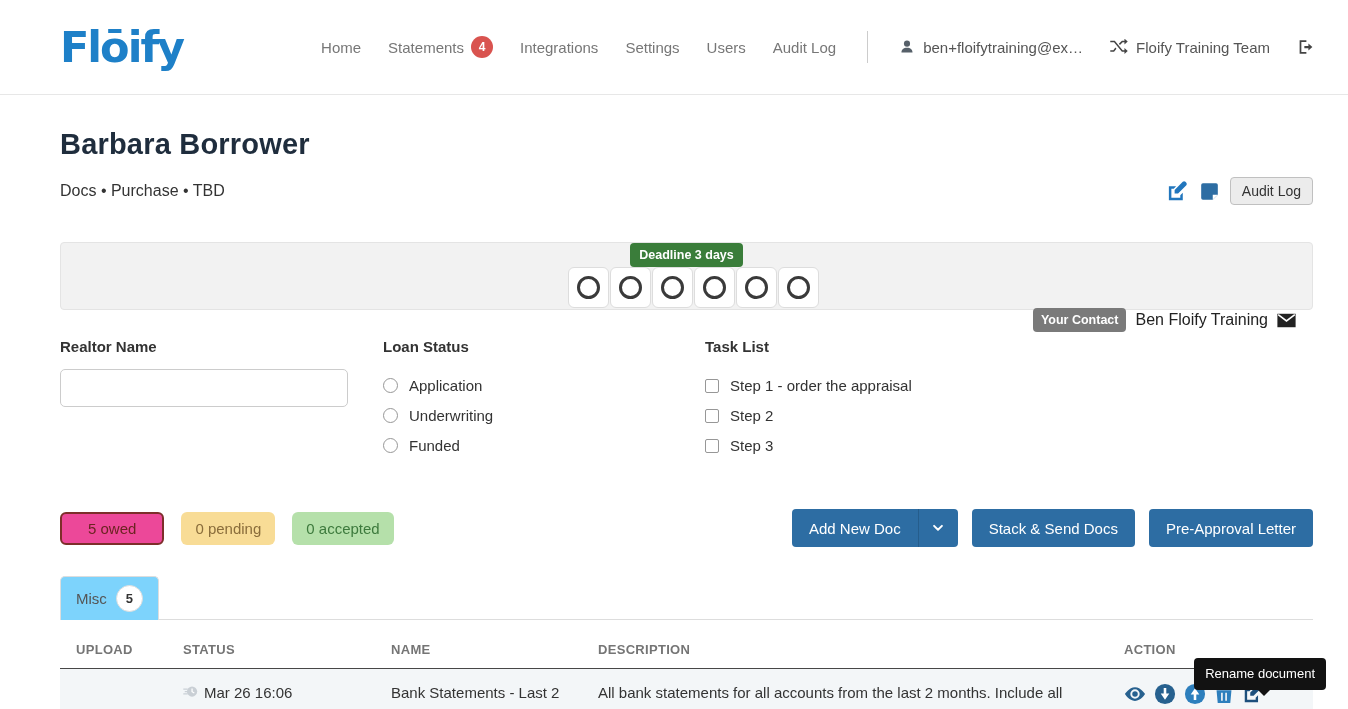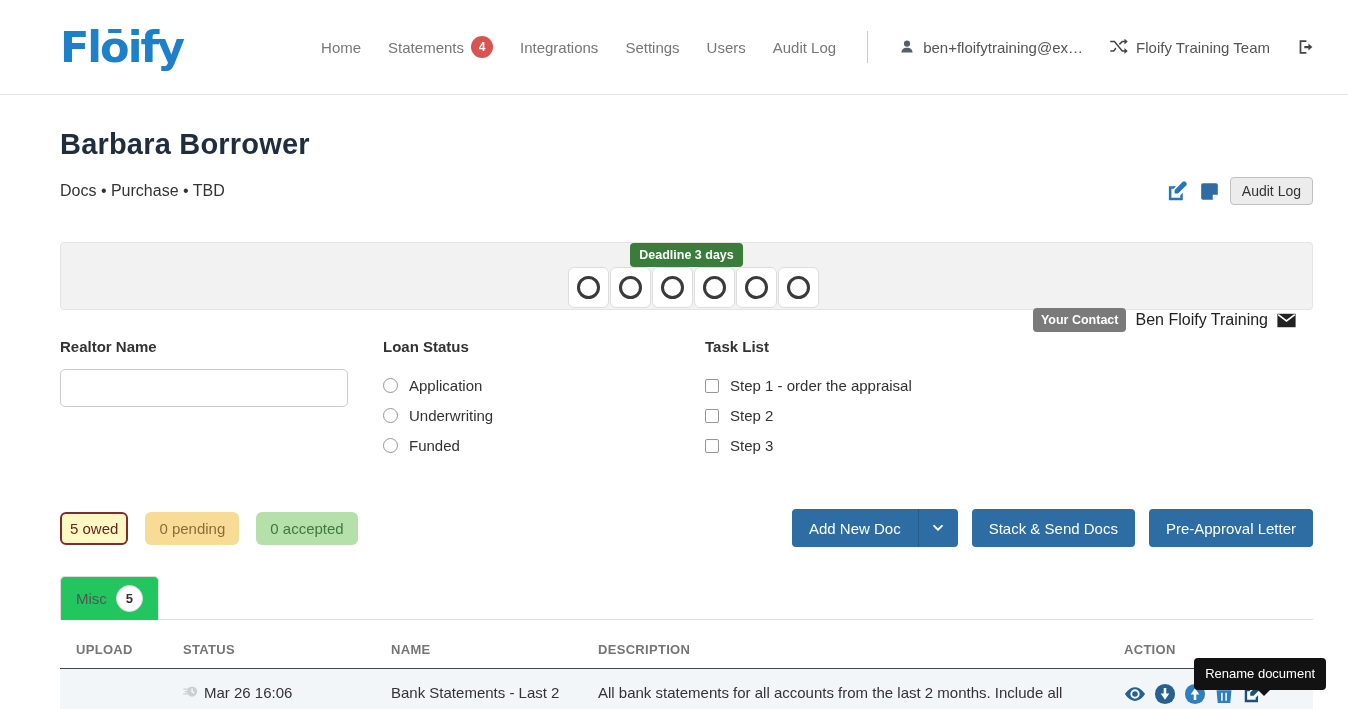--- a/index.html
+++ b/index.html
@@ -57,35 +57,35 @@
   .option-list { margin-top: 22px; }
   .option-row { display: flex; align-items: center; gap: 11px; font-size: 15px; color: #333;
                 margin-bottom: 13px; cursor: pointer; }
   .radio { width: 15px; height: 15px; border: 1px solid #979797; border-radius: 50%; background: #fff; flex: none; }
   .checkbox { width: 14px; height: 14px; border: 1px solid #979797; border-radius: 2px; background: #fff; flex: none; }
 
   
   .action-row { margin-top: 42px; display: flex; align-items: center; }
   .count-badges { display: flex; gap: 17px; align-items: center; }
   .count-badge { font-size: 15px; padding: 8px 14px; border-radius: 6px; cursor: default; }
-  .owed { background: #fef9c3; border: 2px solid #7d2e2a; color: #6b2421; padding: 6px 8px; }
+  .owed { background: #ec4899; border: 2px solid #7d2e2a; color: #6b2421; padding: 6px 26px; }
   .pending { background: #f8dc96; color: #8a6d3b; }
   .accepted { background: #b5e0aa; color: #3d7a3d; }
   .toolbar { margin-left: auto; display: flex; gap: 14px; padding-left: 32px; }
   .btn-primary { background: #2d6da3; color: #fff; border: none; font-size: 15px; height: 38px;
                  border-radius: 4px; padding: 0 17px; display: flex; align-items: center;
                  font-family: inherit; cursor: pointer; }
   .split-btn { display: flex; border-radius: 4px; overflow: hidden; }
   .split-btn .btn-main { border-radius: 0; }
   .split-btn .btn-caret { background: #2d6da3; border-left: 1px solid #255d8c; width: 40px;
                           display: flex; align-items: center; justify-content: center; cursor: pointer; }
 
   
   .tabs { margin-top: 30px; border-bottom: 1px solid #ddd; height: 43px; position: relative; }
-  .tab-active { position: absolute; left: 0; bottom: -1px; height: 44px; background: #22c55e;
+  .tab-active { position: absolute; left: 0; bottom: -1px; height: 44px; background: #7dd3fc;
                 border: 1px solid #ddd; border-bottom: none; border-radius: 5px 5px 0 0;
                 display: flex; align-items: center; gap: 9px; padding: 0 15px;
                 font-size: 15px; color: #555; cursor: pointer; margin-top: 26px; }
   .tab-count { width: 27px; height: 27px; border: 1px solid #ddd; border-radius: 50%;
                display: flex; align-items: center; justify-content: center;
                font-size: 13px; font-weight: bold; color: #333; background: #fff; }
 
   
   .doc-table { width: 100%; }
   .thead, .trow { display: grid; grid-template-columns: 107px 208px 207px 526px auto; }

